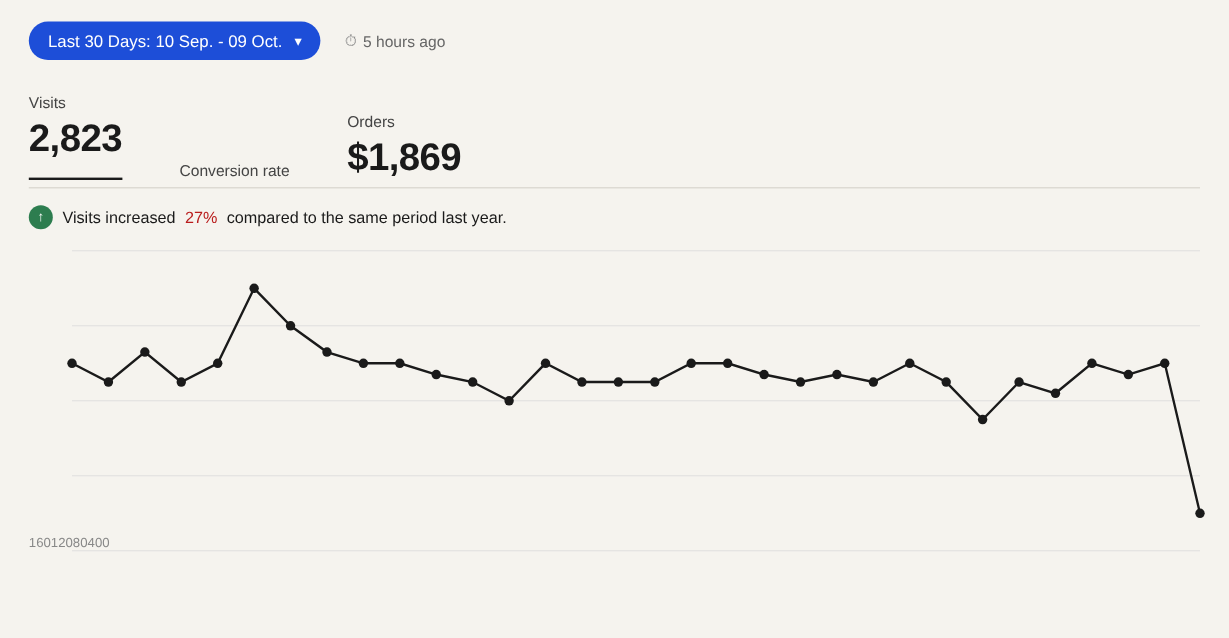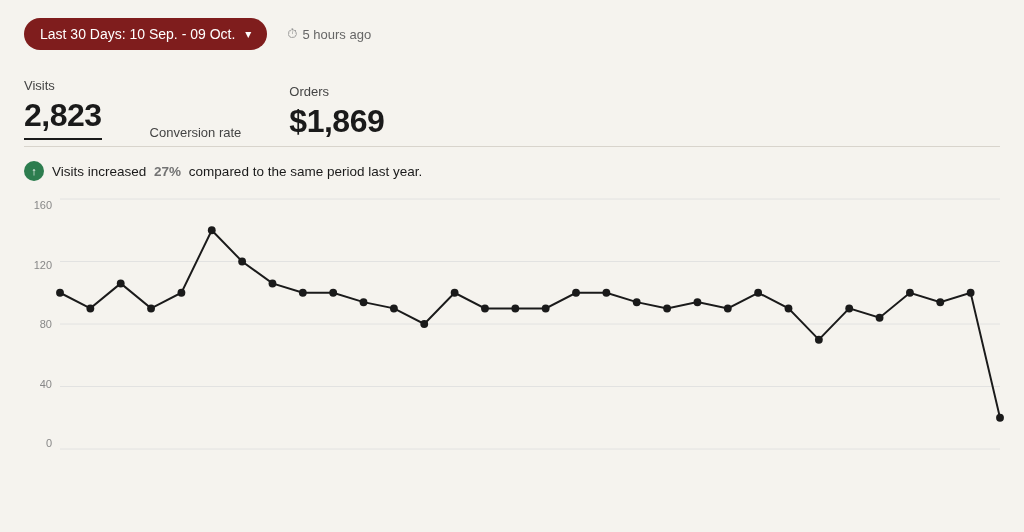--- a/index.html
+++ b/index.html
@@ -16,21 +16,21 @@
       display: flex;
       align-items: center;
       gap: 20px;
       margin-bottom: 28px;
     }
 
     .date-range-btn {
       display: flex;
       align-items: center;
       gap: 8px;
-      background: #7f1d1d;
+      background: #1d4ed8;
       color: #fff;
       border: none;
       border-radius: 24px;
       padding: 8px 16px;
       font-size: 14px;
       font-weight: 500;
       cursor: pointer;
     }
 
     .date-range-btn .chevron {
@@ -72,21 +72,21 @@
 
     .metric-value {
       font-size: 32px;
       font-weight: 600;
       color: #1a1a1a;
       letter-spacing: -0.5px;
     }
 
     .metric-item.active .metric-value {
       border-bottom: 2.5px solid #1a1a1a;
-      padding-bottom: 4px;
+      padding-bottom: 14px;
     }
 
     .divider {
       border: none;
       border-top: 1px solid #d8d4cc;
       margin: 0 0 14px;
     }
 
     .insight-row {
       display: flex;
@@ -104,22 +104,22 @@
       width: 20px;
       height: 20px;
       display: flex;
       align-items: center;
       justify-content: center;
       font-size: 11px;
       flex-shrink: 0;
     }
 
     .insight-pct {
-      color: #737373;
-      font-weight: 700;
+      color: #b91c1c;
+      font-weight: 400;
     }
 
     .chart-container {
       position: relative;
       width: 100%;
       height: 280px;
     }
 
     .chart-area {
       position: absolute;
@@ -129,21 +129,21 @@
       bottom: 30px;
     }
 
     .y-axis {
       position: absolute;
       top: 0;
       left: 0;
       width: 34px;
       bottom: 30px;
       display: flex;
-      flex-direction: column;
+      flex-direction: row;
       justify-content: space-between;
       align-items: flex-end;
       padding-right: 6px;
     }
 
     .y-label {
       font-size: 11px;
       color: #888;
     }
 

